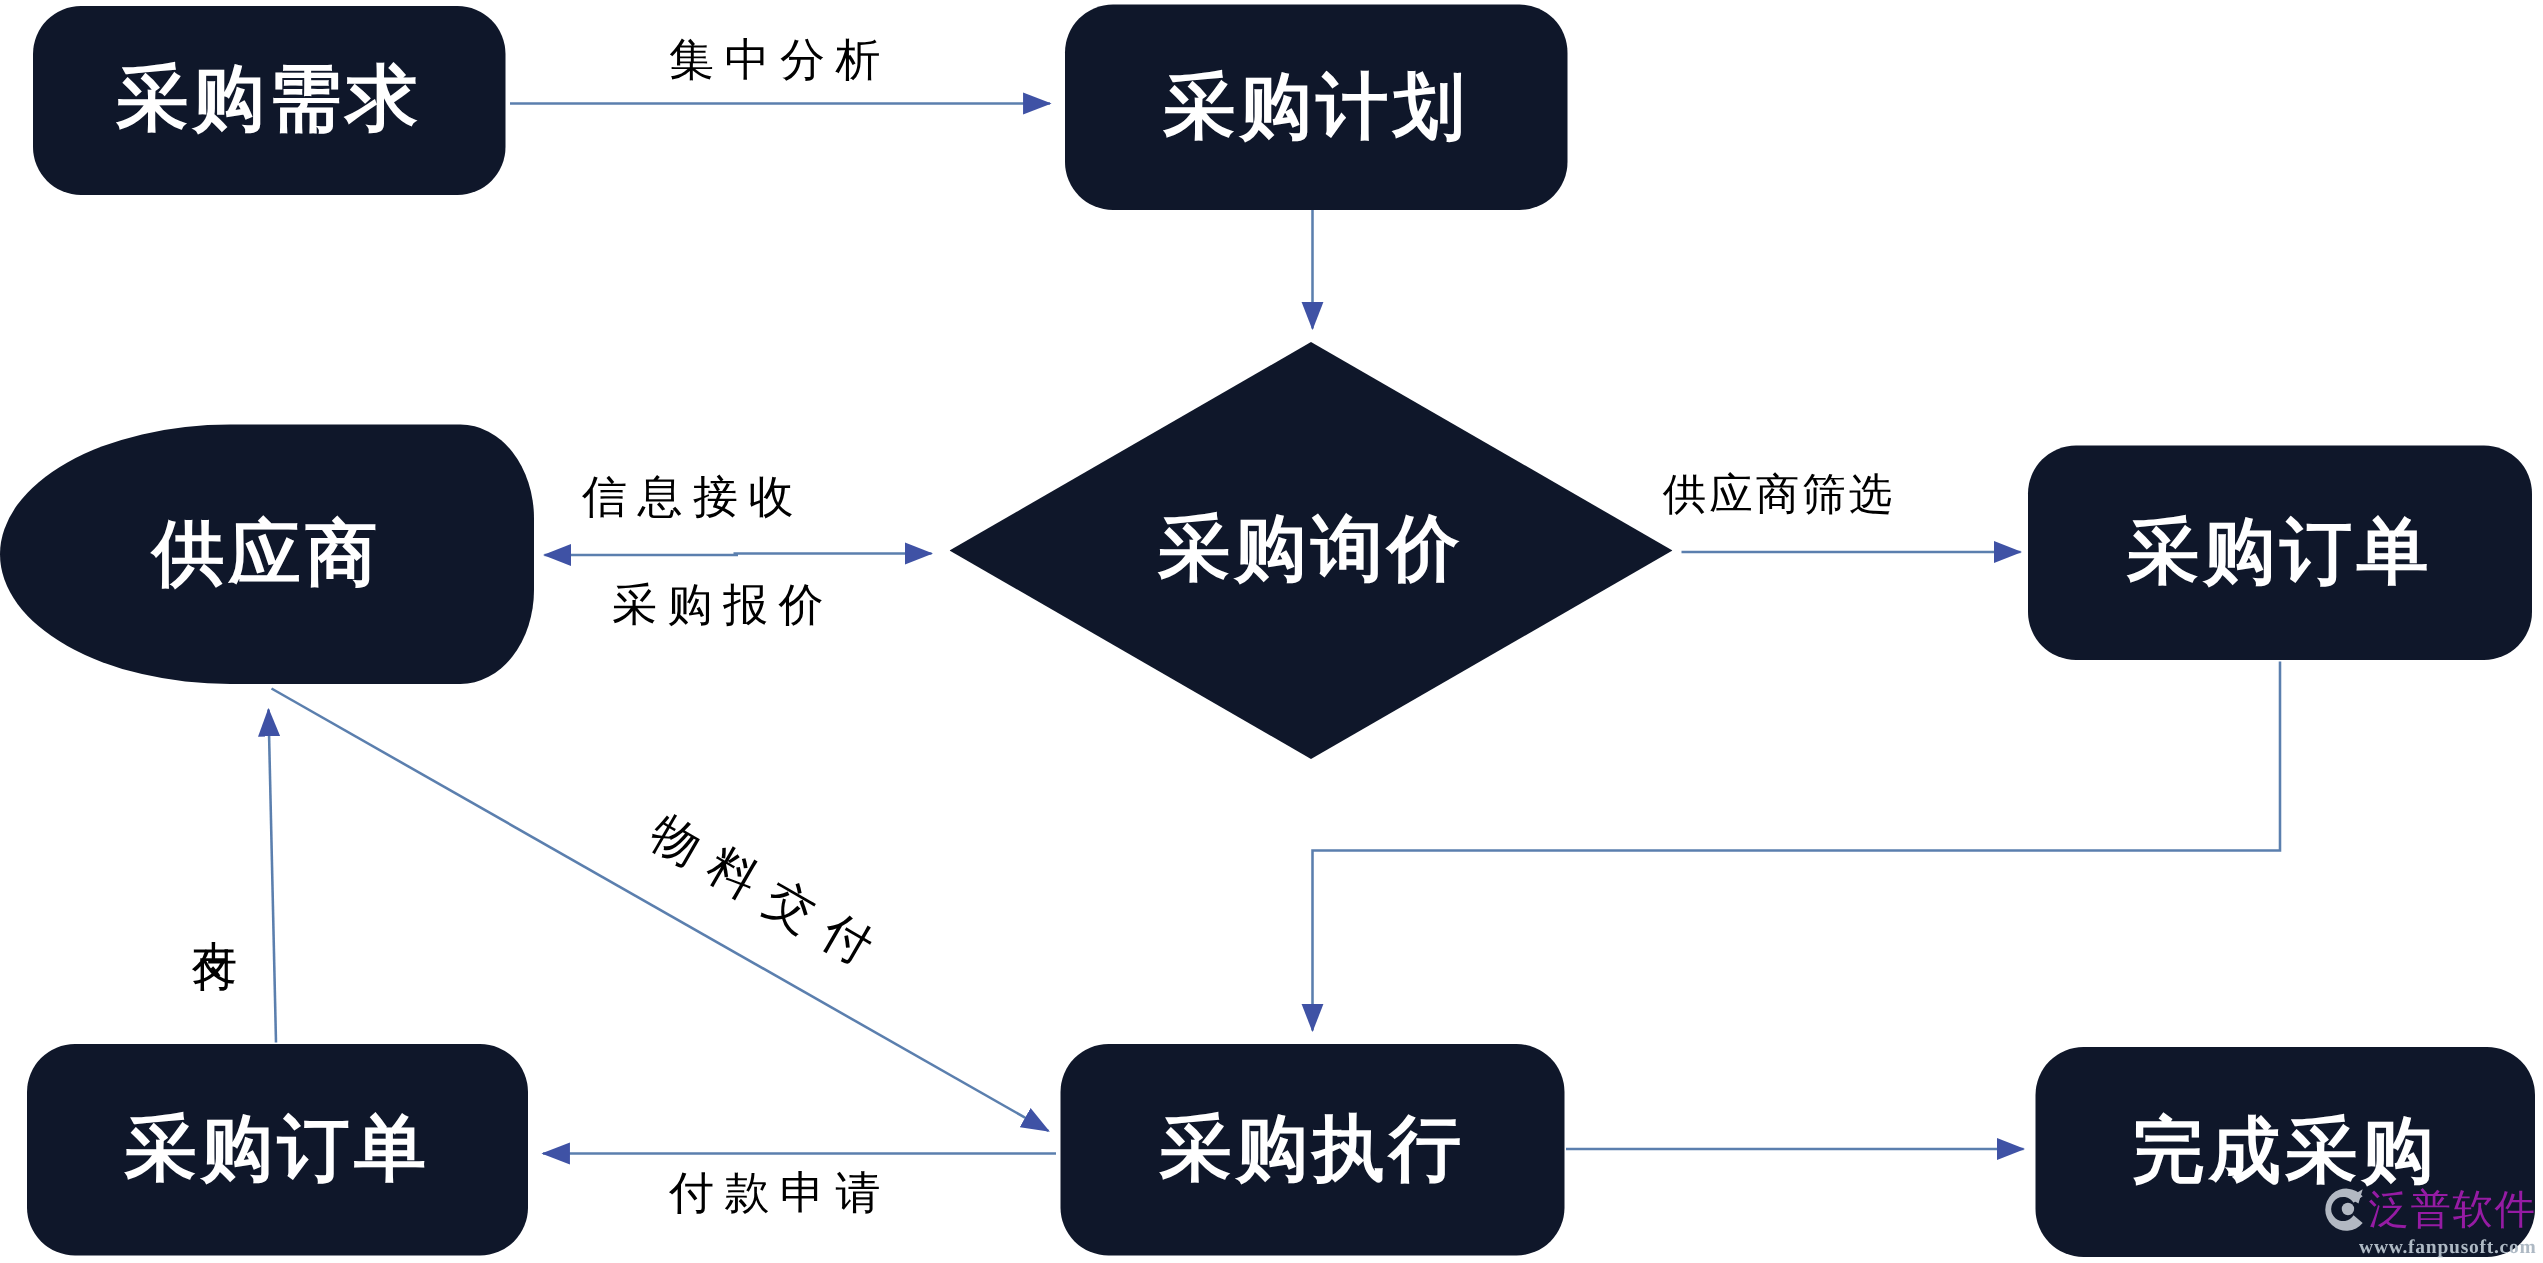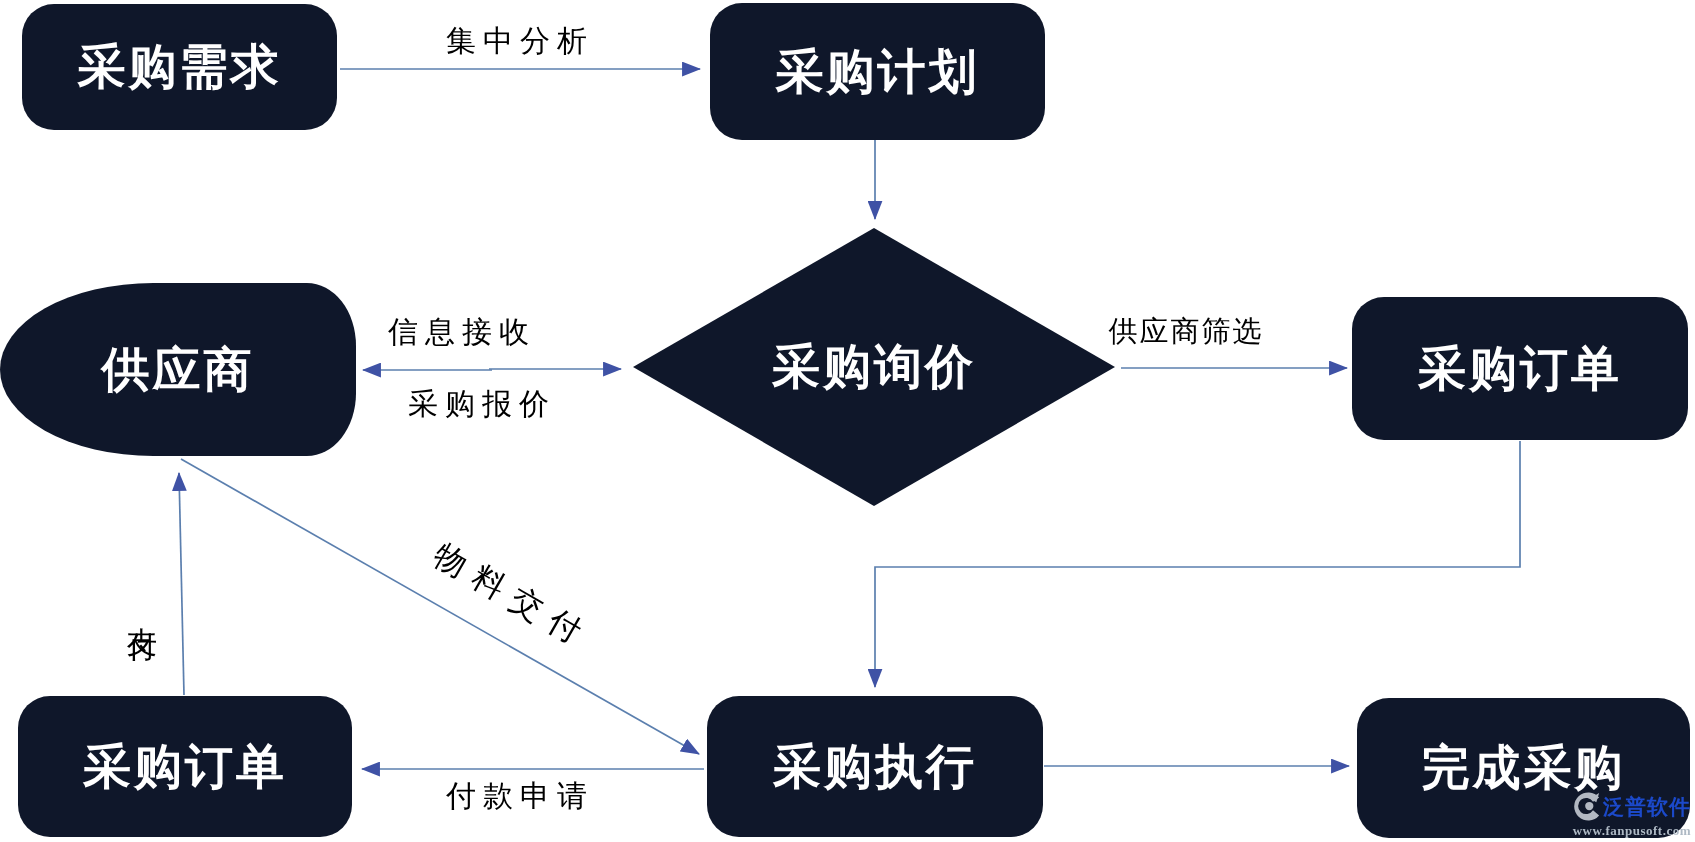--- a/index.html
+++ b/index.html
@@ -38,21 +38,21 @@
   .lbl-material{left:513px; top:596px;transform:translate(-50%,-50%) rotate(30deg);font-size:32px;letter-spacing:12px;}
   .lbl-payreq  {left:520px; top:796px;}
   .lbl-pay{
     left:142px;top:609px;writing-mode:vertical-rl;letter-spacing:6px;
   }
   .watermark{
     position:absolute;right:4px;bottom:5px;text-align:right;line-height:1;
   }
   .wm-row{display:flex;align-items:center;justify-content:flex-end;}
   .wm-brand{
-    font-size:21px;font-weight:700;color:#1d4ed8;opacity:.92;letter-spacing:1px;
+    font-size:27px;font-weight:400;color:#a21caf;opacity:.92;letter-spacing:1px;
     font-family:"Liberation Sans",sans-serif;
   }
   .wm-site{
     margin-top:1px;font-size:13px;font-weight:700;color:#AEB9C4;letter-spacing:.5px;
     font-family:"Liberation Serif","DejaVu Serif",serif;
   }
   .wm-logo{margin-right:2px;opacity:.88;}
 </style>
 </head>
 <body>

